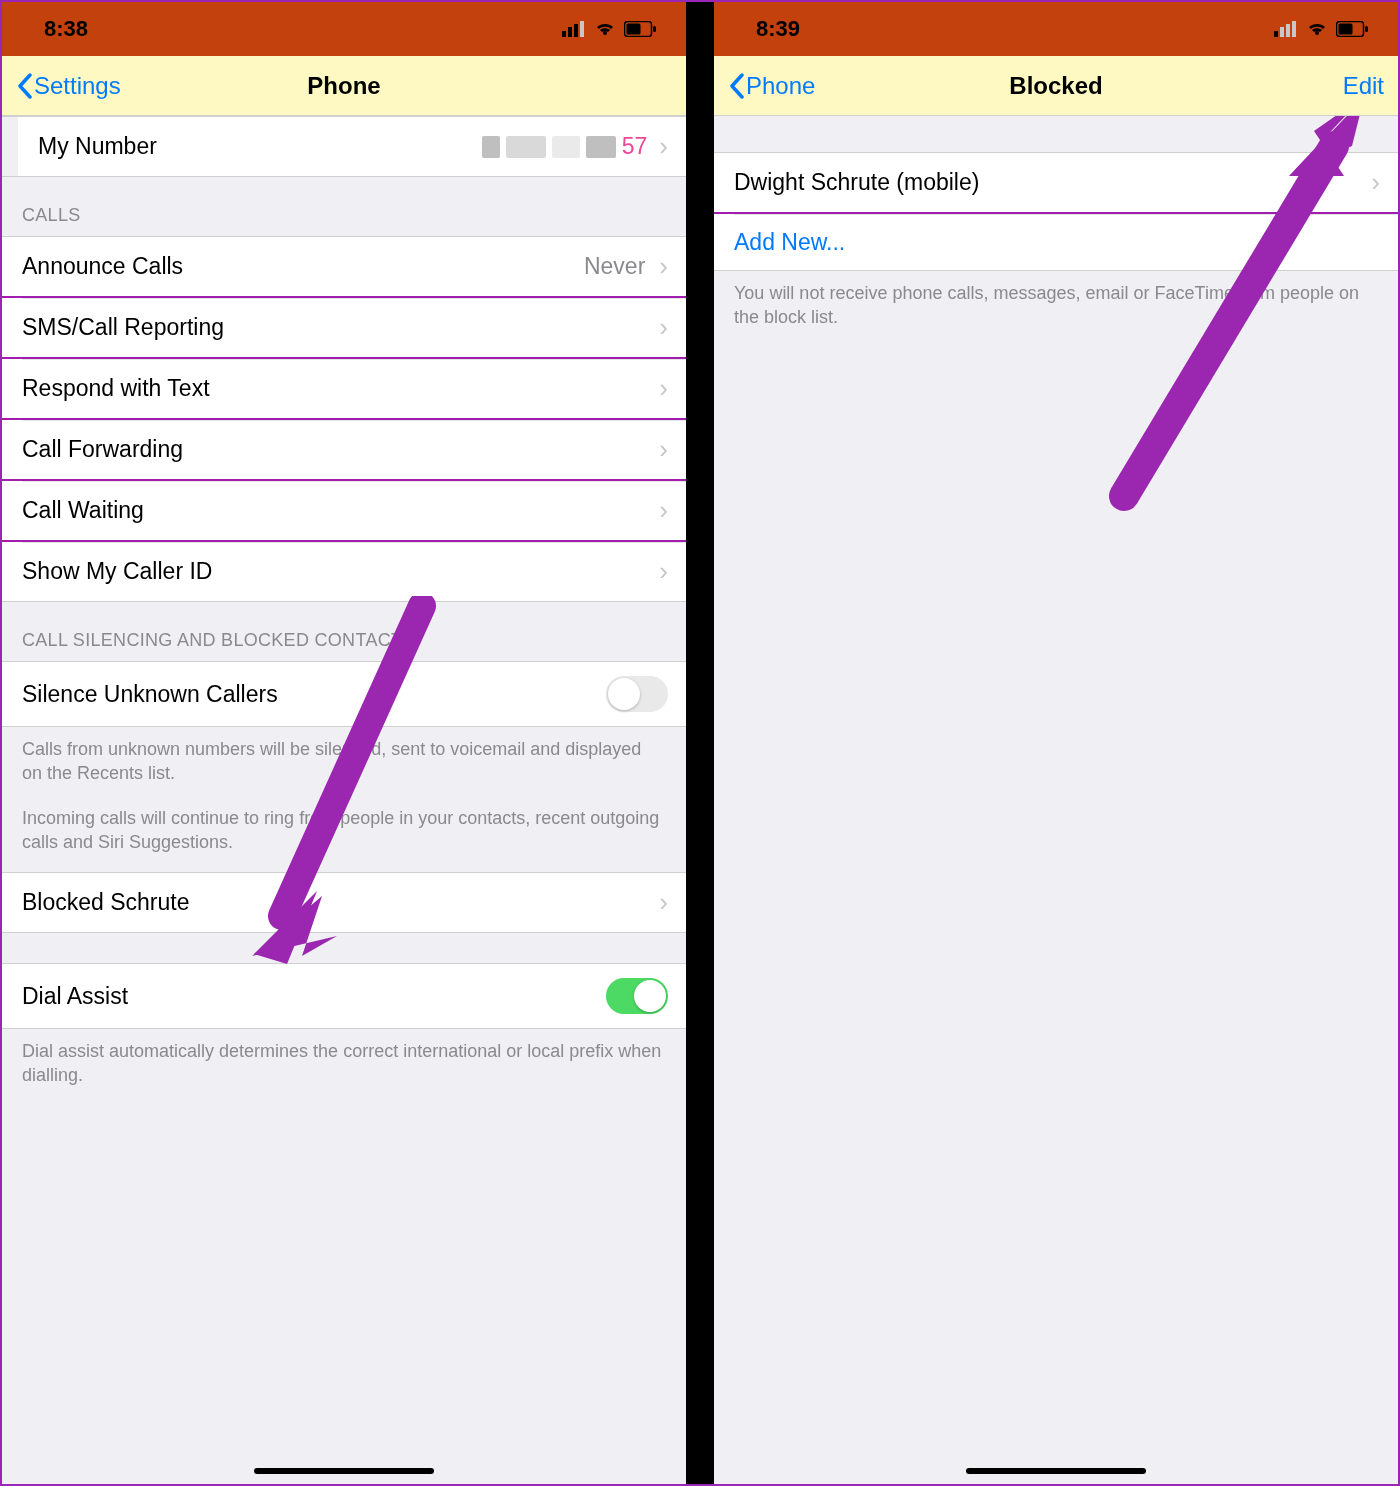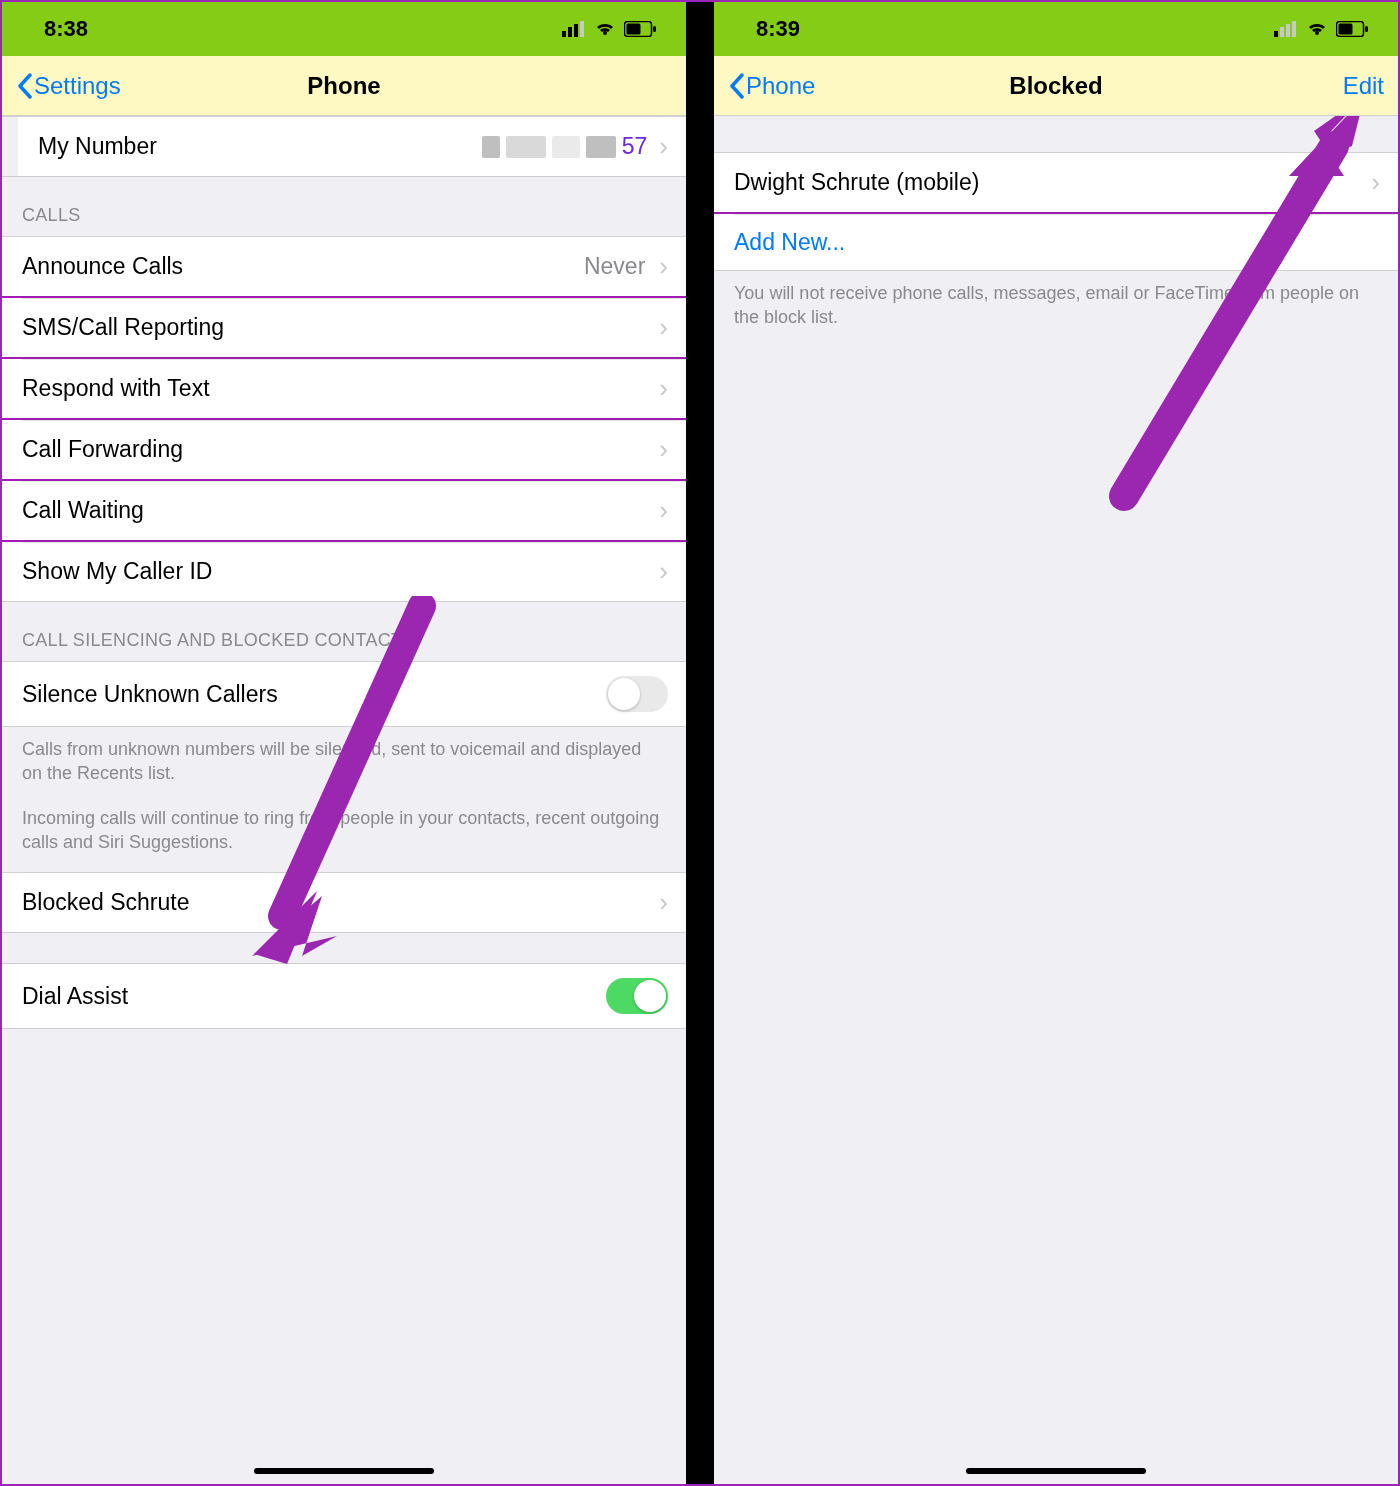--- a/index.html
+++ b/index.html
@@ -24,21 +24,21 @@
     flex: 1;
     height: 100%;
     background: #efeff4;
     position: relative;
     display: flex;
     flex-direction: column;
     overflow: hidden;
   }
   .status-bar {
     height: 54px;
-    background: #84cc16;
+    background: #c2410c;
     display: flex;
     align-items: center;
     justify-content: space-between;
     padding: 0 30px 0 42px;
     font-size: 22px;
     font-weight: 600;
     color: #000;
   }
   .status-icons { display: flex; align-items: center; gap: 8px; }
   .nav-bar {
@@ -173,21 +173,21 @@
     <div class="content">
 
       <div class="group" style="margin-top:0;padding-left:16px;">
         <div class="row">
           <span class="row-label">My Number</span>
           <span class="redact-blur">
             <span class="redact" style="width:18px;background:#bfbfbf;"></span>
             <span class="redact" style="width:40px;background:#d9d9d9;"></span>
             <span class="redact" style="width:28px;background:#eaeaea;"></span>
             <span class="redact" style="width:30px;background:#bfbfbf;"></span>
-            <span style="color:#6d28d9;font-size:23px;">57</span>
+            <span style="color:#ec4899;font-size:23px;">57</span>
           </span>
           <span class="chevron">›</span>
         </div>
       </div>
 
       <div class="group-header">CALLS</div>
       <div class="group">
         <div class="row">
           <span class="row-label">Announce Calls</span>
           <span class="row-value">Never</span>
@@ -248,20 +248,21 @@
       <div style="height:30px;"></div>
 
       <div class="group">
         <div class="row">
           <span class="row-label">Dial Assist</span>
           <span class="toggle on">
               <span class="knob"></span>
             </span>
         </div>
       </div>
+      <div class="footer-text">Dial assist automatically determines the correct international or local prefix when dialling.</div>
 
       <div class="home-indicator"></div>
 
       <svg class="arrow" style="left:240px;top:480px;" width="220" height="380" viewBox="0 0 220 380">
         <path d="M180 10 L40 320" stroke="#9b27b0" stroke-width="28" stroke-linecap="round"></path>
         <polygon points="10,360 80,300 60,360 95,340" fill="#9b27b0"></polygon>
         <polygon points="12,358 75,295 45,368" fill="#9b27b0"></polygon>
       </svg>
     </div>
   </div>

